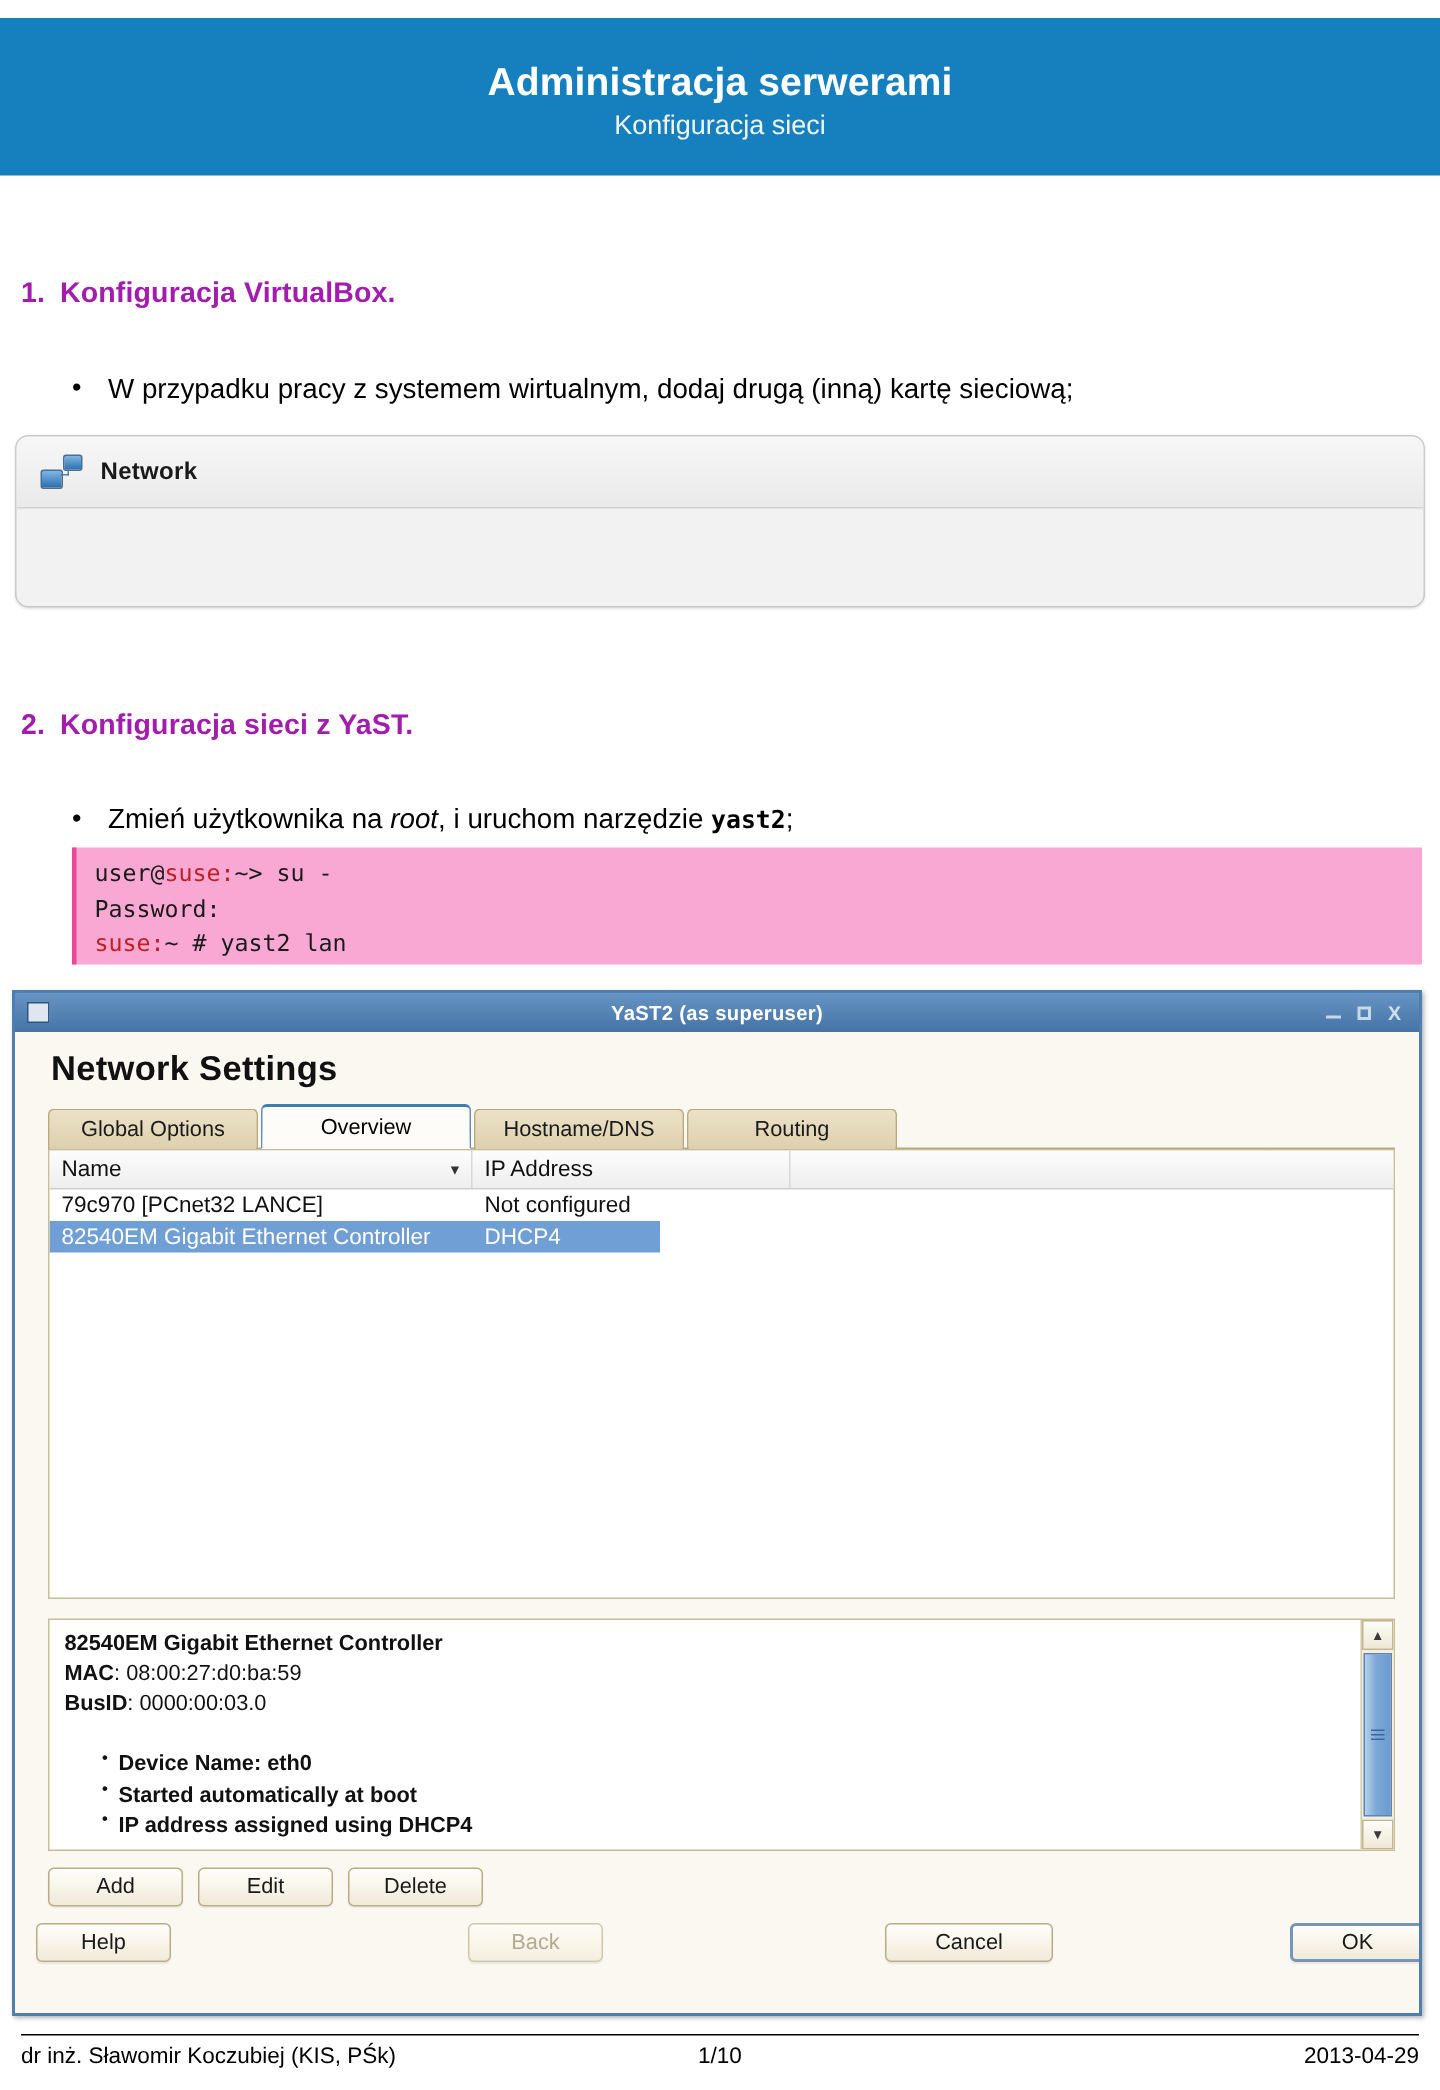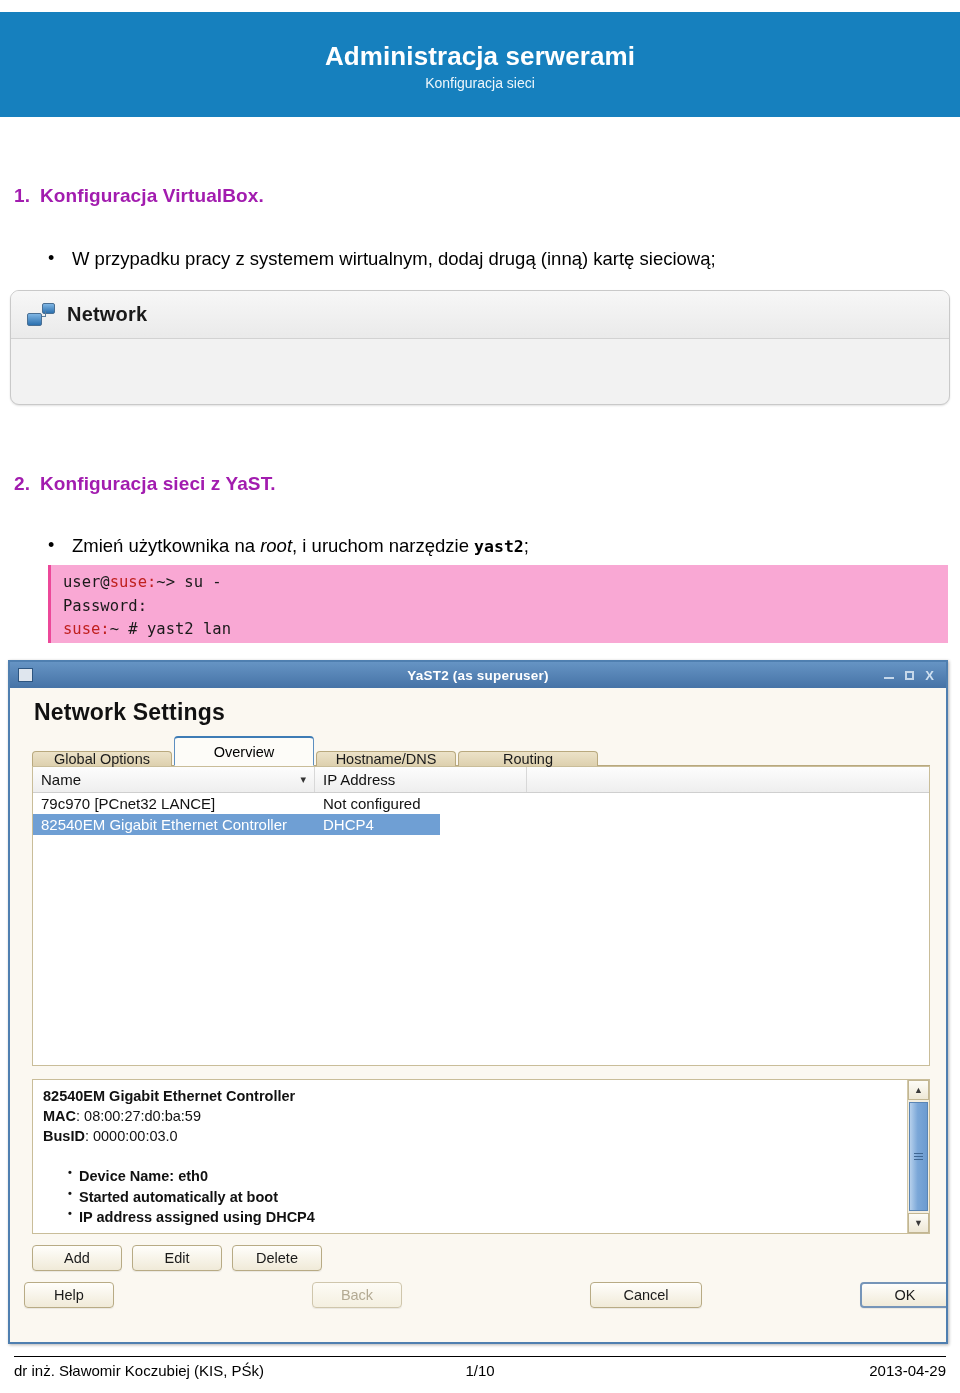--- a/index.html
+++ b/index.html
@@ -31,21 +31,21 @@
   }
   .doc-header .h-title {
     color: #ffffff;
     font-size: 26px;
     font-weight: bold;
     line-height: 1.18;
     letter-spacing: 0.1px;
   }
   .doc-header .h-sub {
     color: #eef6fb;
-    font-size: 14px;
+    font-size: 18px;
     font-weight: normal;
     line-height: 1.4;
     margin-top: 2px;
   }
 
   .sect-heading {
     font-size: 19px;
     font-weight: bold;
     color: #a21caf;
     padding-left: 14px;
@@ -88,21 +88,21 @@
   .vbox-head {
     height: 48px;
     background: linear-gradient(#f7f7f7, #eaeaea);
     border-bottom: 1px solid #d2d2d2;
     display: flex;
     align-items: center;
     padding-left: 16px;
     gap: 12px;
   }
   .vbox-head .vb-title {
-    font-size: 20px;
+    font-size: 16px;
     font-weight: bold;
     color: #1a1a1a;
     letter-spacing: 0.2px;
   }
   .net-icon { position: relative; width: 28px; height: 26px; flex: 0 0 28px; }
   .net-icon .sq {
     position: absolute;
     border: 1.4px solid #4a6f93;
     background: linear-gradient(#7fb6e4, #2b6fae);
     border-radius: 2px;
@@ -209,21 +209,21 @@
     position: relative;
   }
   .tabs::after {
     content: "";
     position: absolute;
     left: 8px; right: 2px; bottom: 0;
     height: 1px;
     background: #b9a97e;
   }
   .tab {
-    height: 15px;
+    height: 27px;
     min-width: 140px;
     padding: 0 18px;
     display: flex;
     align-items: center;
     justify-content: center;
     font-size: 14.5px;
     color: #1b1b1b;
     background: linear-gradient(#ece2c8, #ddd0ae);
     border: 1px solid #b9a97e;
     border-bottom: none;

